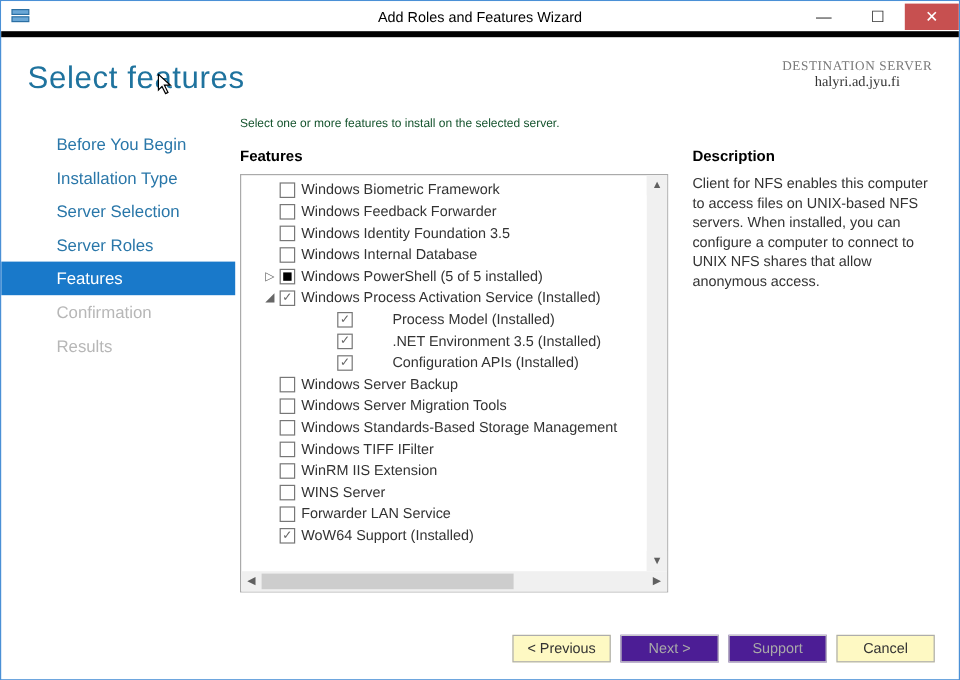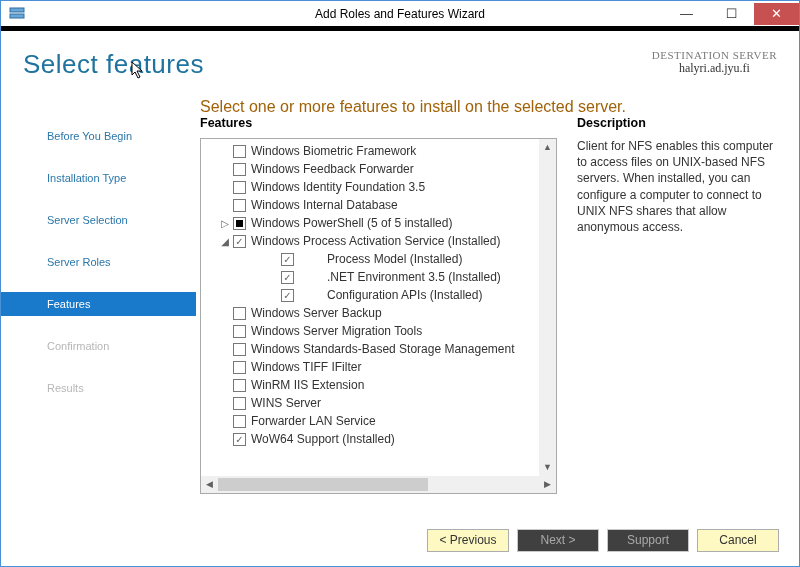--- a/index.html
+++ b/index.html
@@ -14,26 +14,26 @@
 
   .header { display: flex; justify-content: space-between; padding: 18px 22px 0 22px; }
   .header h1 { color: #1f739e; font-weight: 300; font-size: 26px; letter-spacing: .5px; position: relative; }
   .cursor { position: absolute; left: 108px; top: 6px; }
   .dest { text-align: center; font-size: 11px; font-family: Liberation Serif, serif; }
   .dest .lbl { color: #7a7a7a; letter-spacing: .5px; }
   .dest .srv { color: #333; font-size: 12px; }
 
   .body { display: flex; flex: 1; padding: 18px 0 10px 0; overflow: hidden; }
   .nav { width: 195px; padding-top: 8px; }
-  .nav li { list-style: none; font-size: 11px; padding: 6px 14px 6px 46px; color: #2a77a9; cursor: default; margin-top: 18px; }
+  .nav li { list-style: none; font-size: 14px; padding: 6px 14px 6px 46px; color: #2a77a9; cursor: default; }
   .nav li.active { background: #1979ca; color: #fff; }
   .nav li.disabled { color: #b7b7b7; }
 
   .main { flex: 1; padding: 0 22px 0 4px; display: flex; flex-direction: column; overflow: hidden; }
-  .instruct { font-size: 16px; color: #a16207; }
+  .instruct { font-size: 10px; color: #14532d; margin-bottom: 14px; }
   .cols { display: flex; gap: 20px; flex: 1; overflow: hidden; }
   .col-left { flex: 1; display: flex; flex-direction: column; overflow: hidden; }
   .col-right { width: 200px; }
   .sect { font-weight: 600; font-size: 12.5px; margin-bottom: 8px; }
   .tree-wrap { border: 1px solid #aaa; flex: 1; display: flex; flex-direction: column; overflow: hidden; }
   .tree { flex: 1; overflow: hidden; padding: 3px 4px; font-size: 12px; color: #333; position: relative; }
   .row { display: flex; align-items: center; height: 18px; white-space: nowrap; }
   .exp { width: 12px; display: inline-flex; justify-content: center; color: #666; font-size: 10px; }
   .cb { width: 13px; height: 13px; border: 1px solid #777; margin: 0 5px 0 2px; display: inline-flex; align-items: center; justify-content: center; font-size: 10px; color: #555; }
   .cb.chk::before { content: "\2713"; color: #666; }
@@ -45,21 +45,21 @@
   .vscroll .down { position:absolute; bottom:0; left:0; right:0; }
   .hscroll { height: 17px; background: #f0f0f0; display:flex; }
   .hscroll .l, .hscroll .r { width:17px; text-align:center; font-size:9px; color:#606060; line-height:17px; }
   .hscroll .thumb { width: 210px; background:#cdcdcd; margin:2px 0; }
   .hscroll .track { flex:1; }
   .desc-text { font-size: 12px; color: #333; line-height: 1.35; }
 
   .footer { height: 52px; border-top: none; display: flex; justify-content: flex-end; align-items: center; gap: 8px; padding: 0 20px 0 0; }
   .footer-wrap { position: relative; padding-top: 10px; }
   .btn { min-width: 82px; height: 23px; font-size: 12px; border: 1px solid #adadad; background: #fef9c3; color: #333; padding: 0 10px; cursor: default; }
-  .btn:disabled { color: #a9a9a9; background: #404040; border-color:#c9c9c9; }
+  .btn:disabled { color: #a9a9a9; background: #4c1d95; border-color:#c9c9c9; }
 </style>
 </head>
 <body>
 
 <div class="window">
   <div class="titlebar">
     <span class="icon">
       <svg width="16" height="16" viewBox="0 0 16 16">
           <rect x="1" y="2" width="14" height="4" fill="#6aa7d6" stroke="#2b6fa3"></rect>
           <rect x="1" y="8" width="14" height="4" fill="#6aa7d6" stroke="#2b6fa3"></rect>

